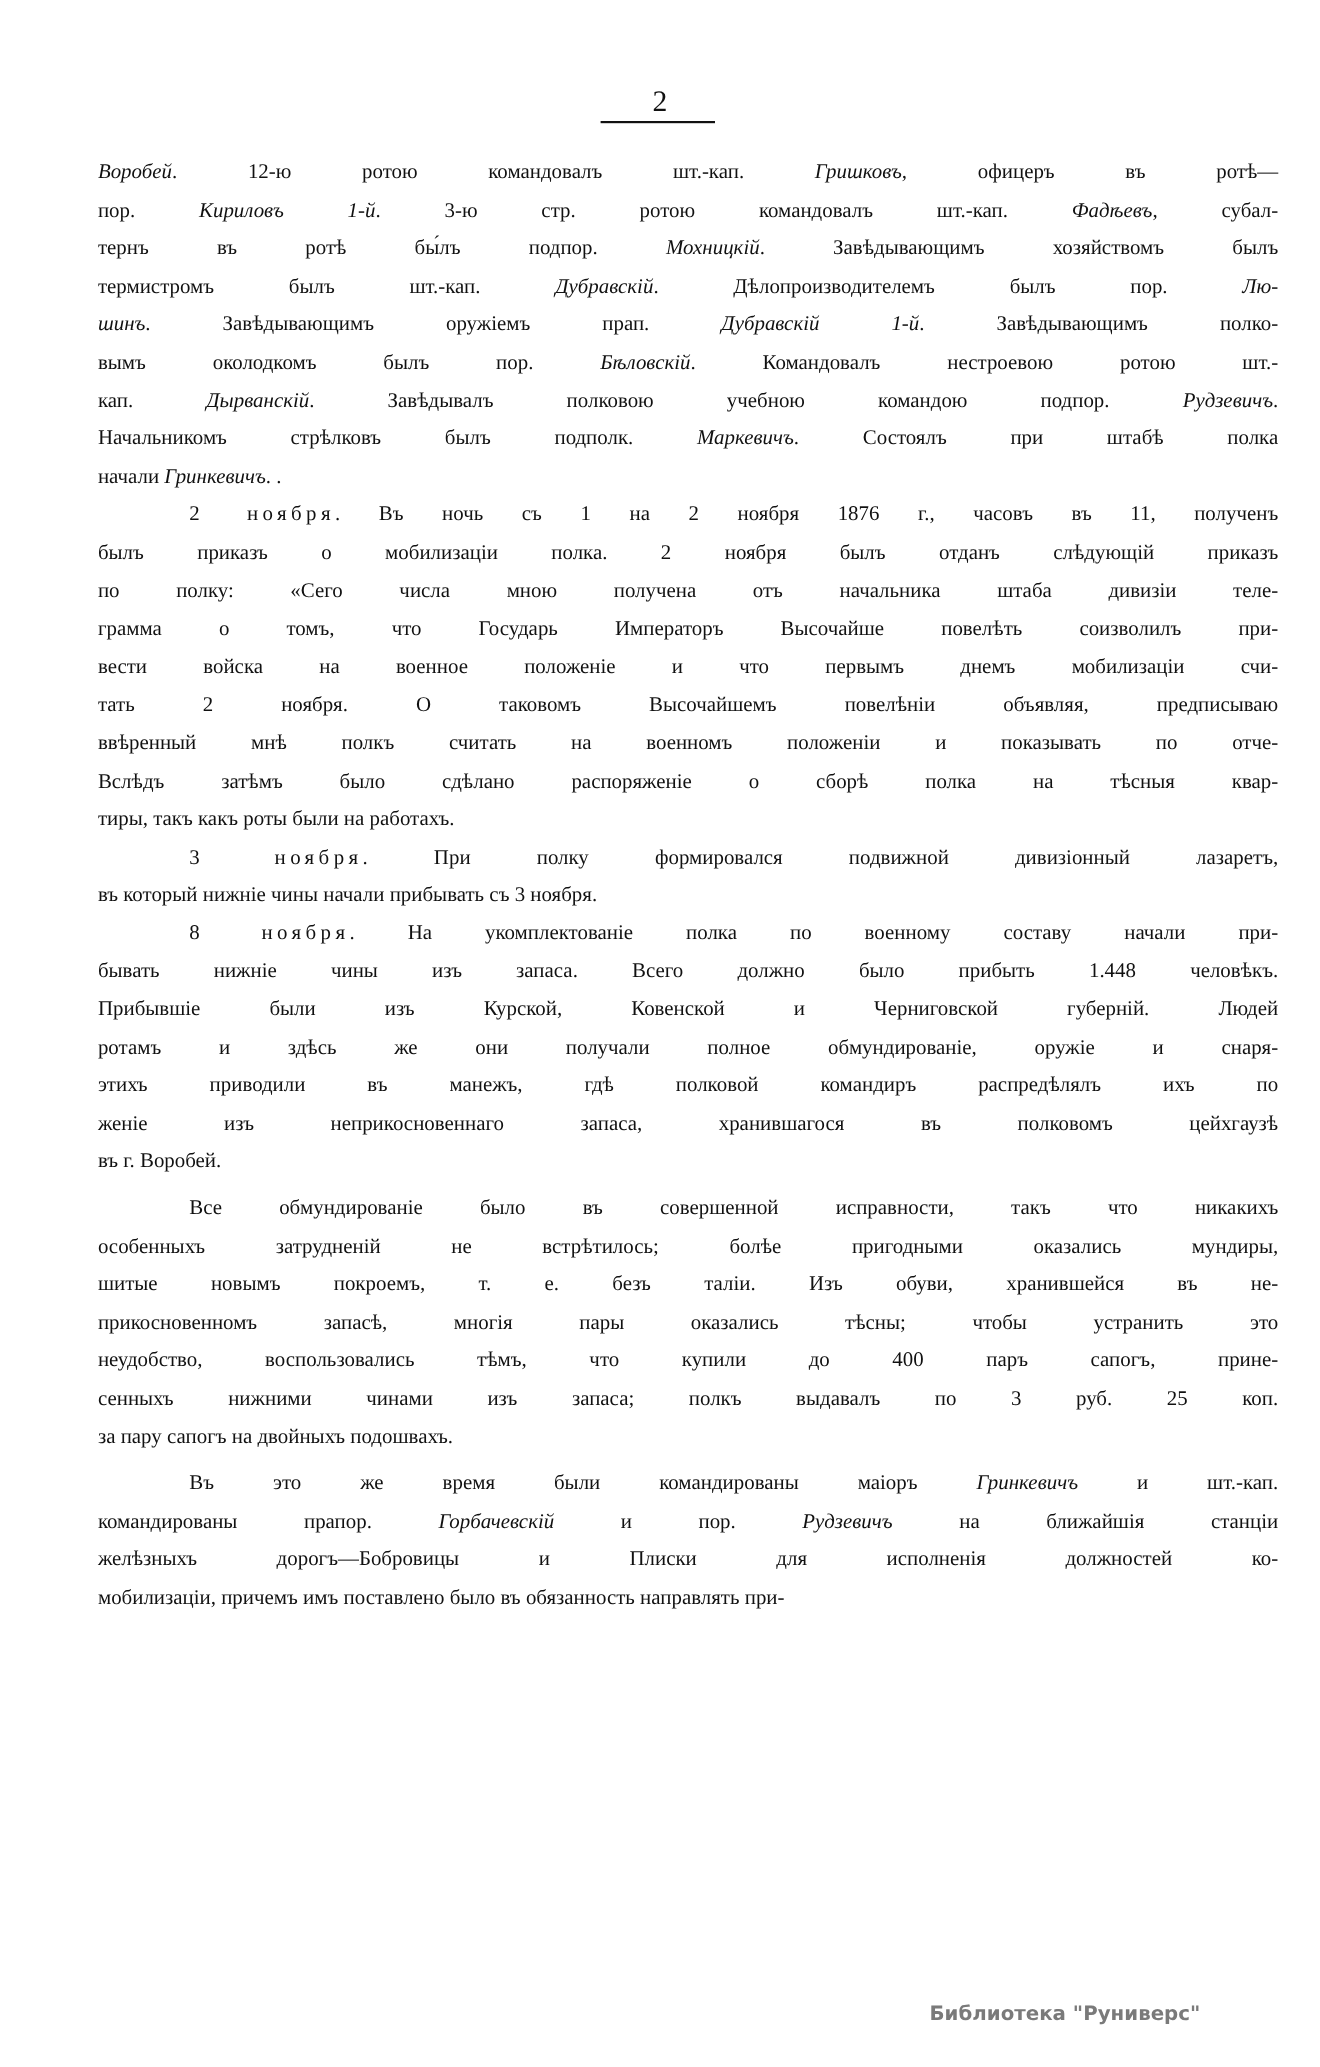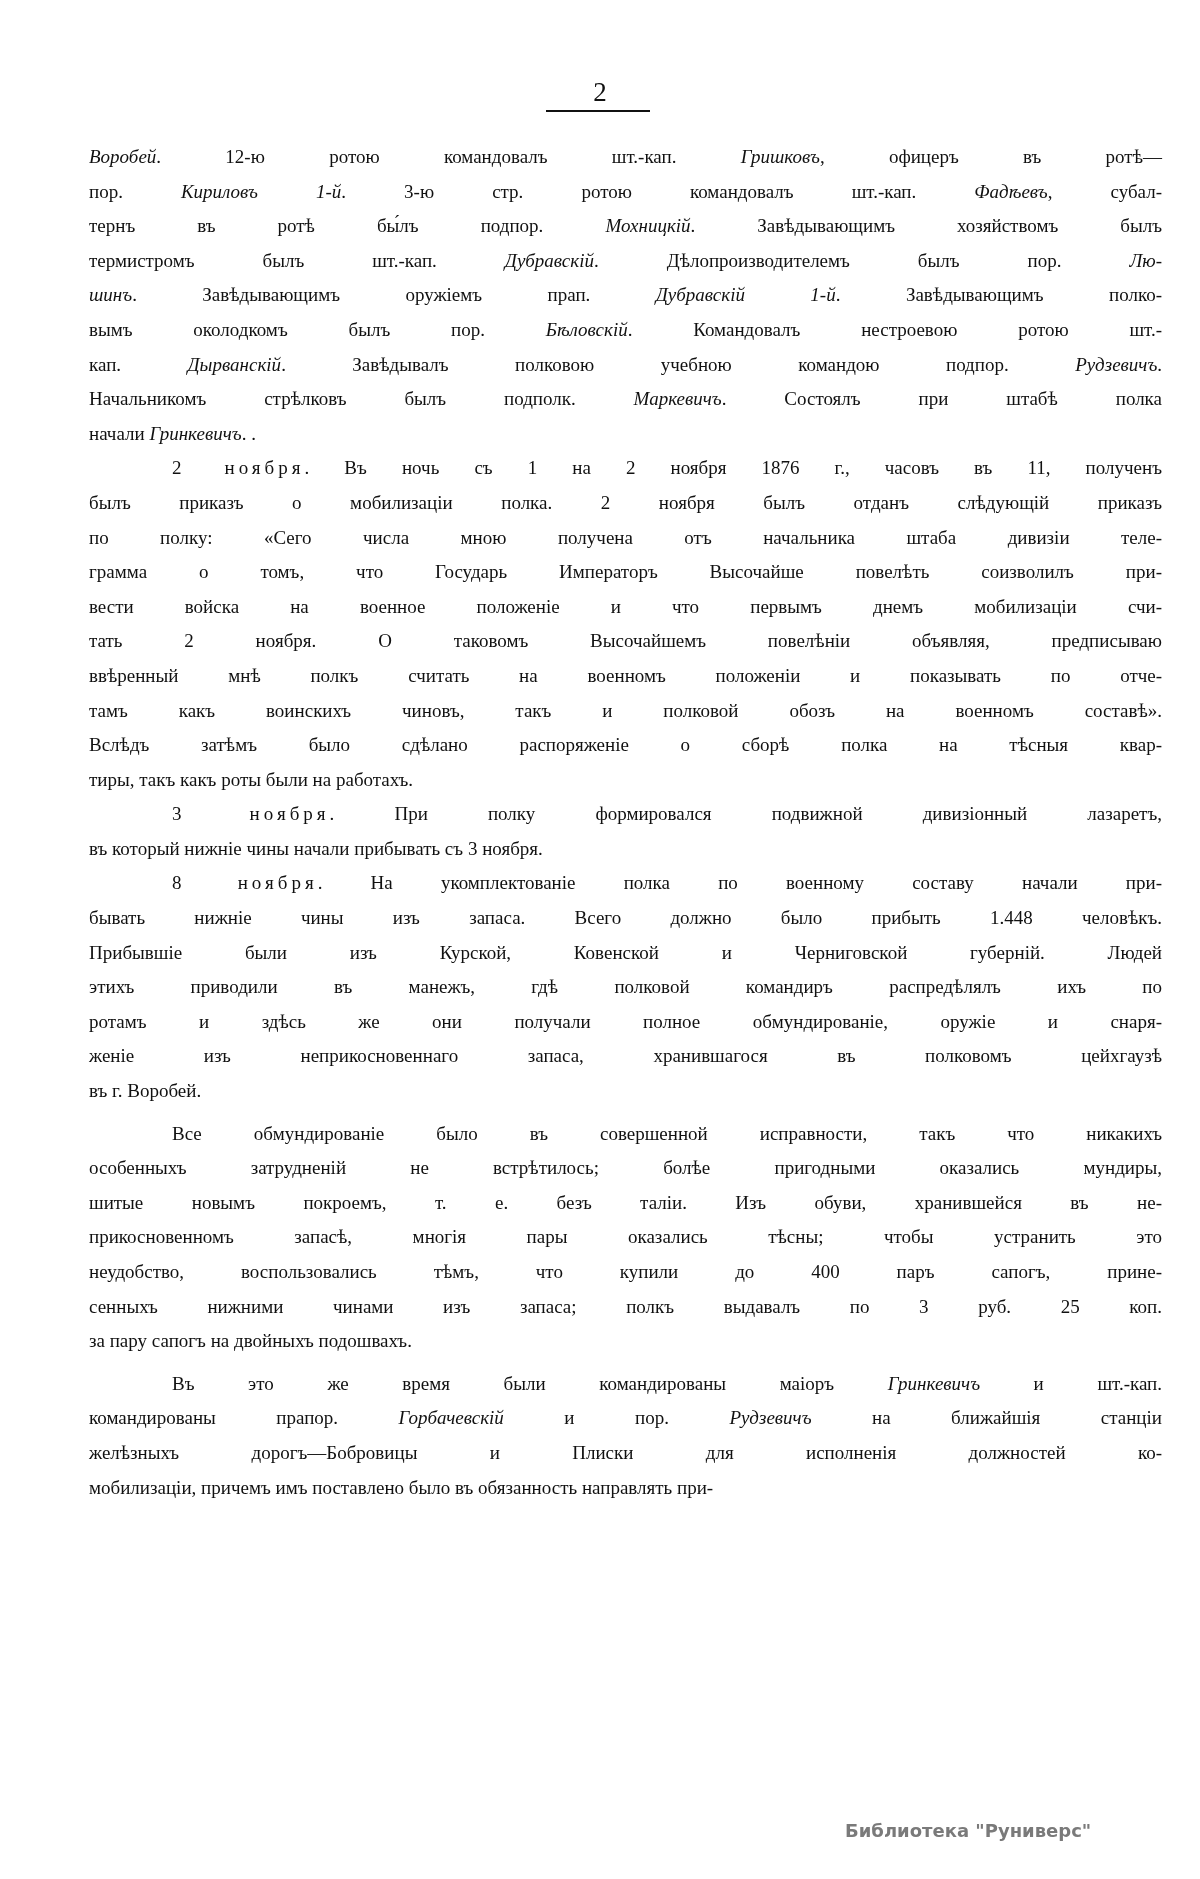--- a/index.html
+++ b/index.html
@@ -56,34 +56,33 @@
         <span class="line last"><span>начали </span><span class="name">Гринкевичъ</span><span>. .</span></span>
       </div>
       <div class="paragraph">
         <span class="line indent"><span class="spaced">2 ноября</span><span>. Въ ночь съ 1 на 2 ноября 1876 г., часовъ въ 11, полученъ</span></span>
         <span class="line"><span>былъ приказъ о мобилизаціи полка. 2 ноября былъ отданъ слѣдующій приказъ</span></span>
         <span class="line"><span>по полку: «Сего числа мною получена отъ начальника штаба дивизіи теле-</span></span>
         <span class="line"><span>грамма о томъ, что Государь Императоръ Высочайше повелѣть соизволилъ при-</span></span>
         <span class="line"><span>вести войска на военное положеніе и что первымъ днемъ мобилизаціи счи-</span></span>
         <span class="line"><span>тать 2 ноября. О таковомъ Высочайшемъ повелѣніи объявляя, предписываю</span></span>
         <span class="line"><span>ввѣренный мнѣ полкъ считать на военномъ положеніи и показывать по отче-</span></span>
-        <span class="line"><span>тамъ какъ воинскихъ чиновъ, такъ и полковой обозъ на военномъ составѣ».</span></span>
         <span class="line"><span>Вслѣдъ затѣмъ было сдѣлано распоряженіе о сборѣ полка на тѣсныя квар-</span></span>
         <span class="line last"><span>тиры, такъ какъ роты были на работахъ.</span></span>
       </div>
       <div class="paragraph">
         <span class="line indent"><span class="spaced">3 ноября</span><span>. При полку формировался подвижной дивизіонный лазаретъ,</span></span>
         <span class="line last"><span>въ который нижніе чины начали прибывать съ 3 ноября.</span></span>
       </div>
       <div class="paragraph">
         <span class="line indent"><span class="spaced">8 ноября</span><span>. На укомплектованіе полка по военному составу начали при-</span></span>
         <span class="line"><span>бывать нижніе чины изъ запаса. Всего должно было прибыть 1.448 человѣкъ.</span></span>
         <span class="line"><span>Прибывшіе были изъ Курской, Ковенской и Черниговской губерній. Людей</span></span>
+        <span class="line"><span>ротамъ и здѣсь же они получали полное обмундированіе, оружіе и снаря-</span></span>
         <span class="line"><span>этихъ приводили въ манежъ, гдѣ полковой командиръ распредѣлялъ ихъ по</span></span>
-        <span class="line"><span>ротамъ и здѣсь же они получали полное обмундированіе, оружіе и снаря-</span></span>
         <span class="line"><span>женіе изъ неприкосновеннаго запаса, хранившагося въ полковомъ цейхгаузѣ</span></span>
         <span class="line last"><span>въ г. Воробей.</span></span>
       </div>
       <div class="para-gap"></div>
       <div class="paragraph">
         <span class="line indent"><span>Все обмундированіе было въ совершенной исправности, такъ что никакихъ</span></span>
         <span class="line"><span>особенныхъ затрудненій не встрѣтилось; болѣе пригодными оказались мундиры,</span></span>
         <span class="line"><span>шитые новымъ покроемъ, т. е. безъ таліи. Изъ обуви, хранившейся въ не-</span></span>
         <span class="line"><span>прикосновенномъ запасѣ, многія пары оказались тѣсны; чтобы устранить это</span></span>
         <span class="line"><span>неудобство, воспользовались тѣмъ, что купили до 400 паръ сапогъ, прине-</span></span>

